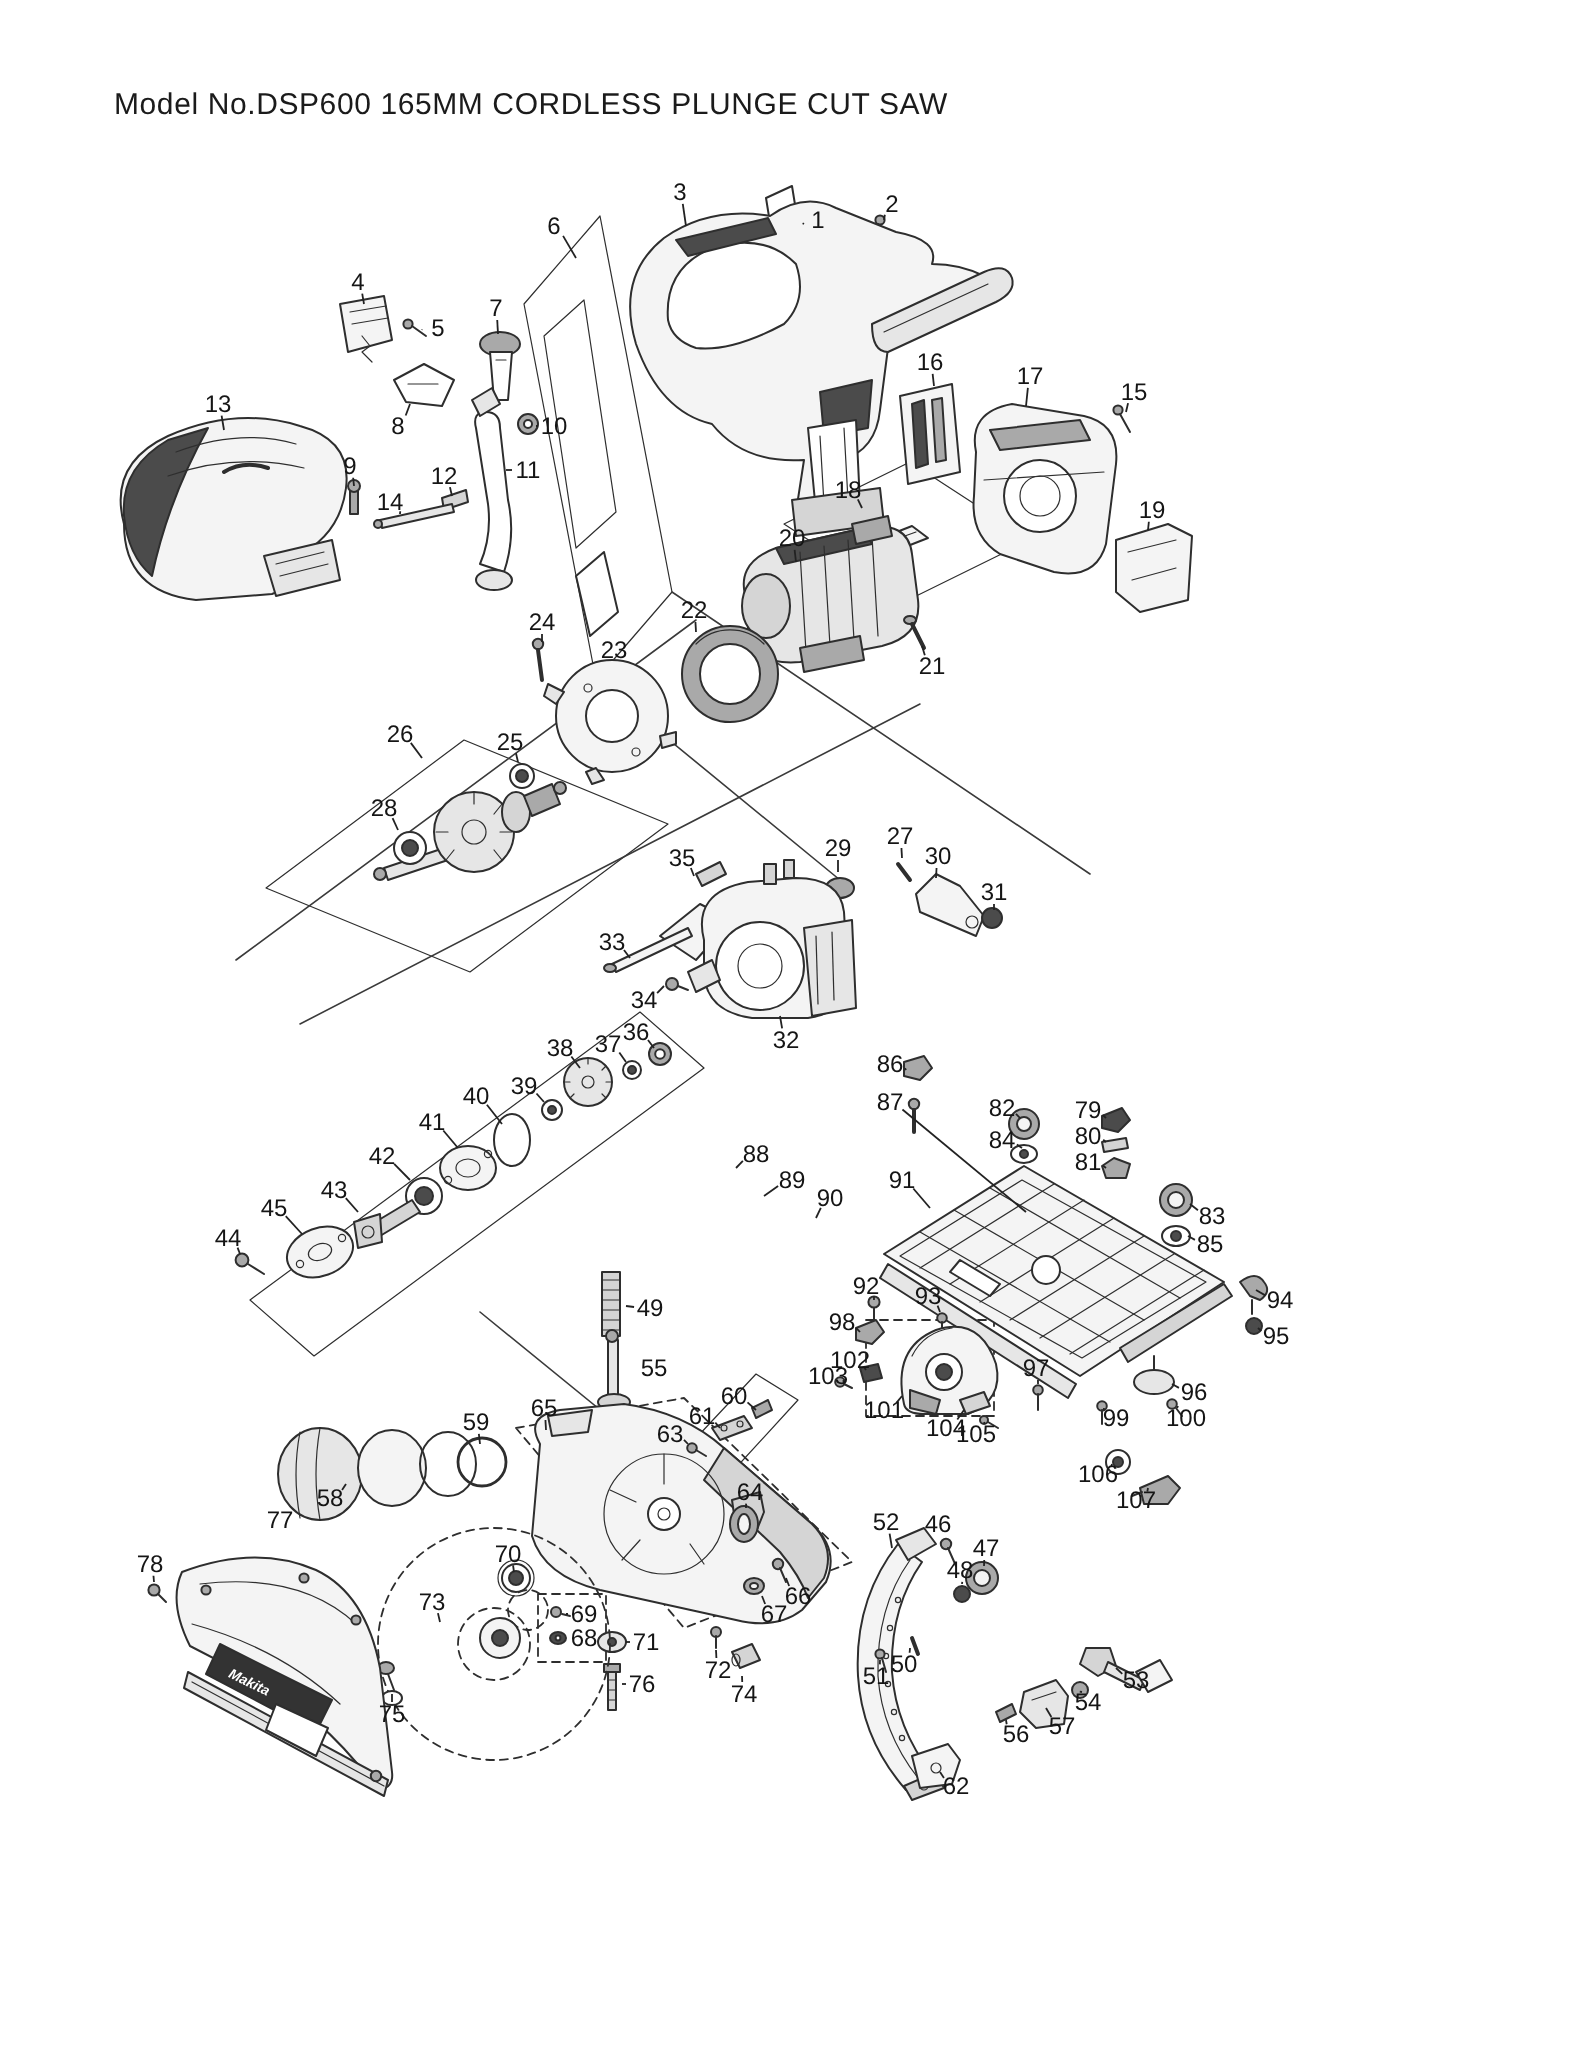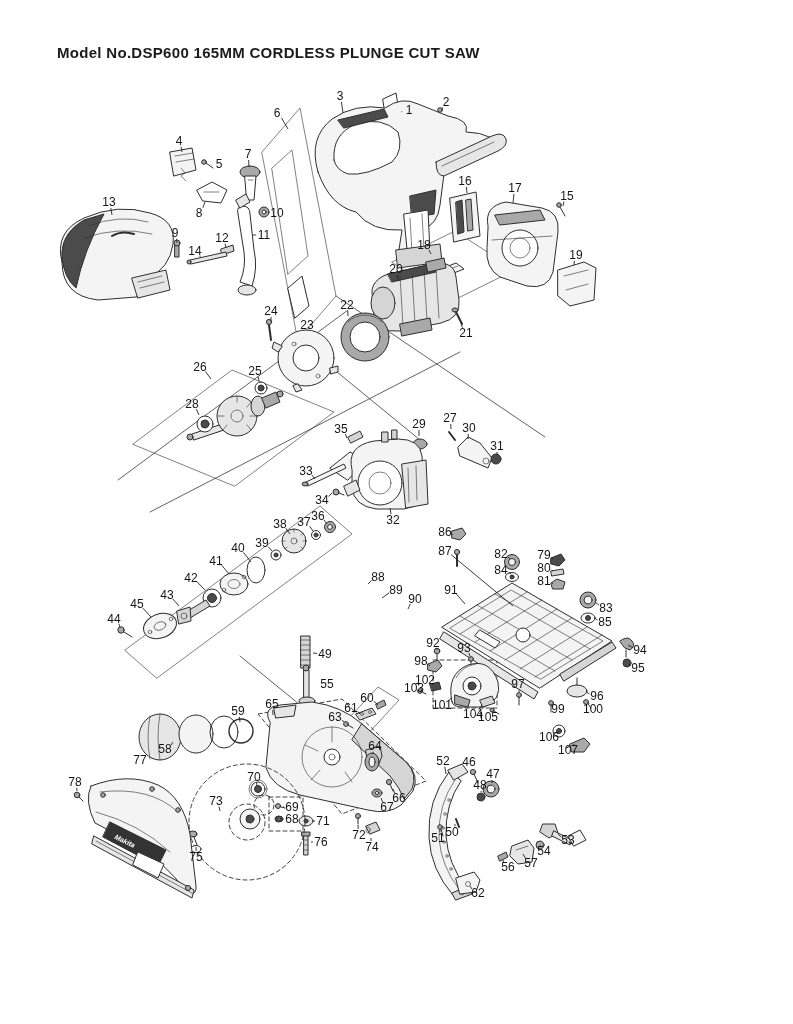--- a/index.html
+++ b/index.html
@@ -1,19 +1,19 @@
 <!DOCTYPE html>
 <html><head>
 <meta charset="utf-8">
 <style>
   html,body{margin:0;padding:0;background:#ffffff;}
   .page{position:relative;width:793px;height:1024px;background:#ffffff;overflow:hidden;
         font-family:"Liberation Sans", sans-serif;}
   .title{position:absolute;left:57px;top:44px;font-size:15px;color:#1b1b1b;
-         letter-spacing:.3px;font-weight:bold;}
+         letter-spacing:.3px;font-weight:normal;}
   svg{position:absolute;left:0;top:0;}
   .art *{stroke:#2e2e2e;stroke-width:1;fill:none;stroke-linejoin:round;stroke-linecap:round;}
   .art .f{fill:#ffffff;} .art .p1{fill:#f4f4f4;} .art .p2{fill:#e6e6e6;} .art .p3{fill:#d5d5d5;}
   .art .md{fill:#a9a9a9;} .art .dk{fill:#4b4b4b;} .art .bk{fill:#333333;}
   .art .thin{stroke-width:.6;} .art .cl{stroke:#3a3a3a;stroke-width:.8;}
   .art .dash{stroke-dasharray:4 3;stroke-width:.9;}
   .lbl{font:12px "Liberation Sans", sans-serif;fill:#151515;}
   .leader{stroke:#222;stroke-width:.9;}
   .brand{font:italic bold 7px "Liberation Sans", sans-serif;fill:#ffffff;stroke:none;}
 </style>

